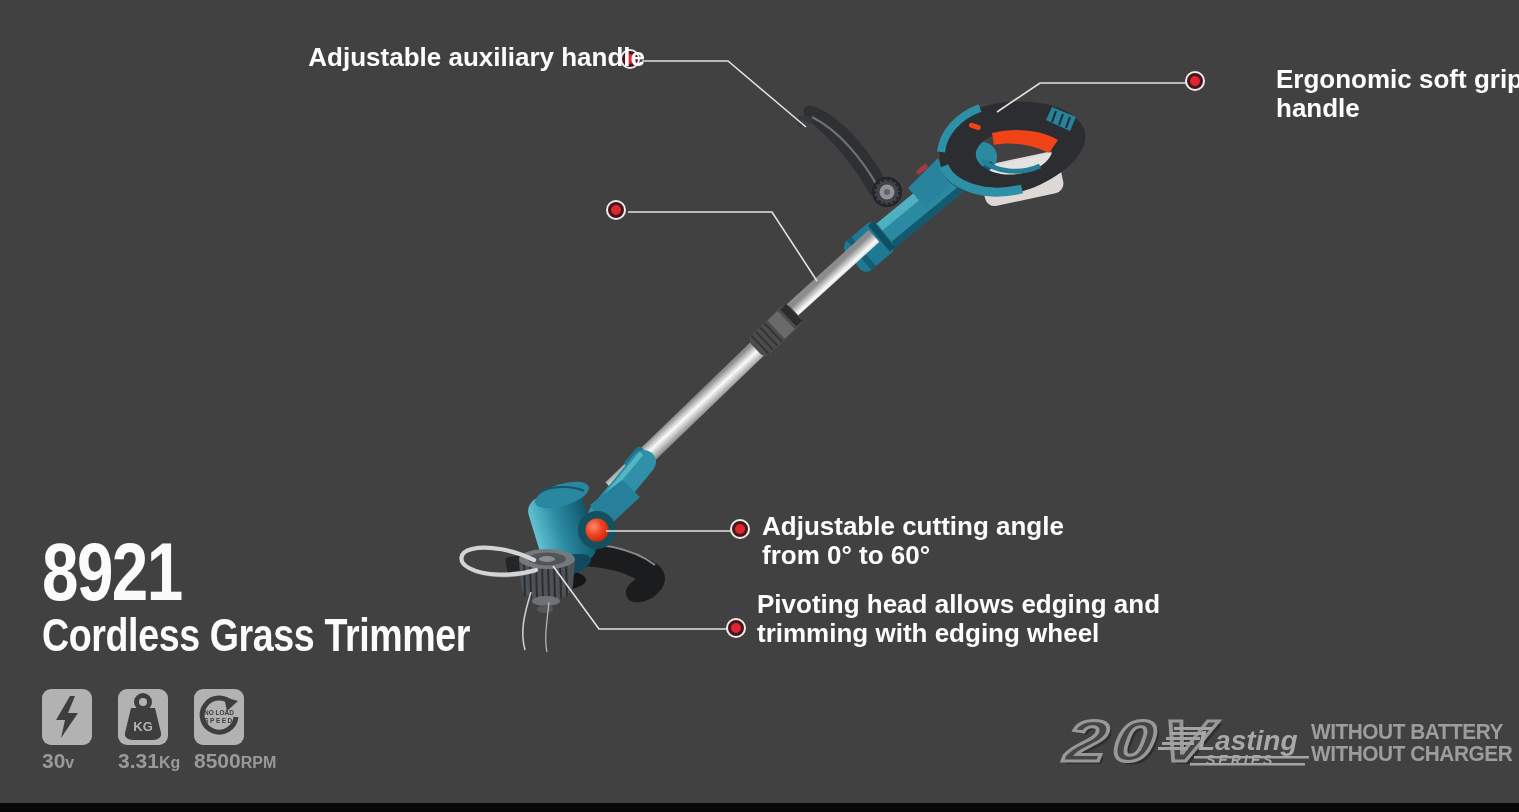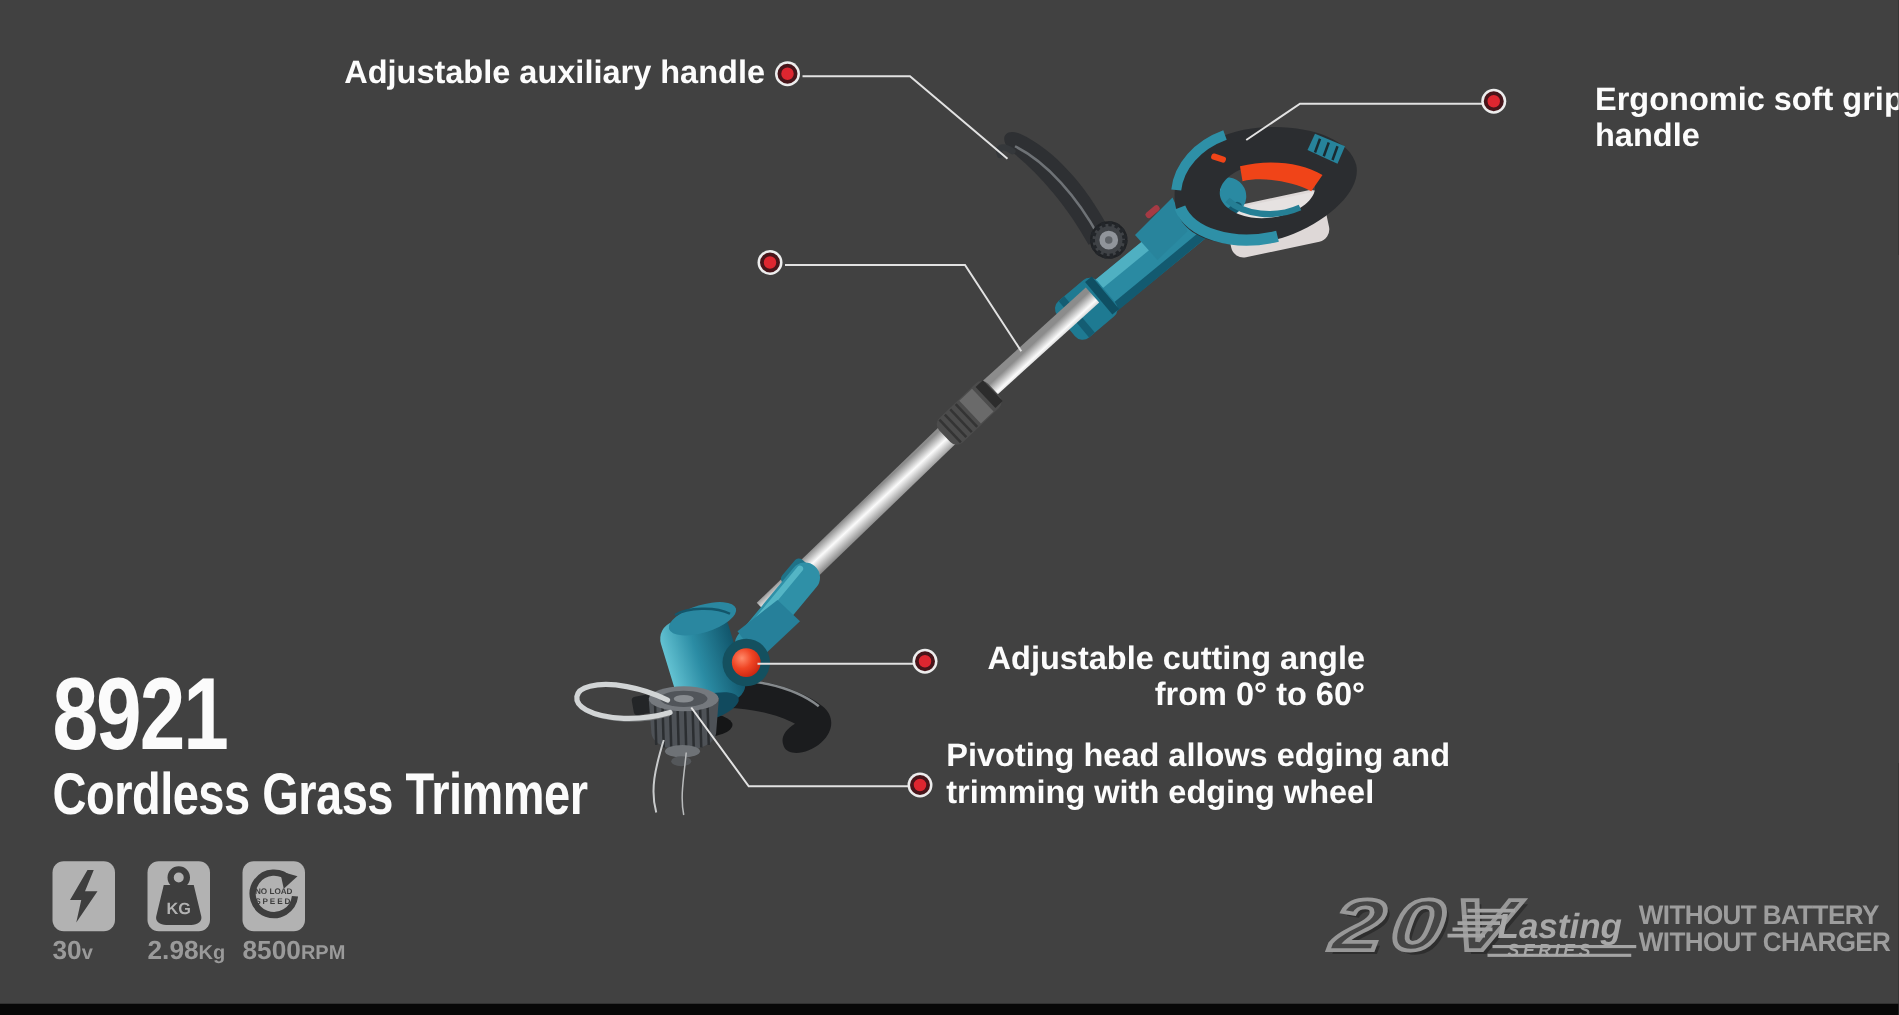--- a/index.html
+++ b/index.html
@@ -3,24 +3,24 @@
 <meta charset="utf-8">
 <style>
   html,body{margin:0;padding:0;background:#2a2a2a;}
   .stage{position:relative;width:1519px;height:812px;background:#414141;overflow:hidden;
          font-family:"Liberation Sans", sans-serif;}
   .art{position:absolute;left:0;top:0;width:1519px;height:812px;}
 
   
   .co{position:absolute;color:#fcfcfc;font-weight:bold;font-size:26px;line-height:29px;}
   .co.right{text-align:right;white-space:nowrap;}
-  .co-aux{right:907px;top:43px;}
+  .co-aux{right:874px;top:43px;}
   .co-tube{right:921px;top:195px;}
   .co-ergo{left:1276px;top:65px;width:275px;}
-  .co-cut{left:762px;top:512px;width:330px;text-align:right;}
+  .co-cut{left:762px;top:512px;width:330px;}
   .co-piv{left:757px;top:590px;width:445px;}
 
   
   .dot{position:absolute;width:10px;height:10px;border-radius:50%;
        background:#de2630;border:3px solid #47151a;box-shadow:0 0 0 2px #ededed;}
 
   
   .model{position:absolute;left:42px;top:531px;color:#fbfbfb;font-weight:bold;
          font-size:82px;line-height:82px;letter-spacing:-2px;
          transform:scaleX(0.80);transform-origin:left top;}
@@ -230,21 +230,21 @@
       <div class="spec-label"><span>30</span><span class="sfx">v</span></div>
     </div>
     <div class="spec">
       <div class="tile">
         <svg width="50" height="56" viewBox="0 0 50 56">
           <circle cx="25" cy="13" r="6.5" fill="none" stroke="#3e3e3e" stroke-width="5"></circle>
           <path d="M 13,19 L 37,19 L 43,44 C 44,48 40,51 35,51 L 15,51 C 10,51 6,48 7,44 Z" fill="#3e3e3e"></path>
           <text x="25" y="42" text-anchor="middle" font-family="Liberation Sans, sans-serif" font-size="13" font-weight="bold" fill="#b2b2b2">KG</text>
         </svg>
       </div>
-      <div class="spec-label"><span>2.98</span><span class="sfx">Kg</span></div>
+      <div class="spec-label"><span>3.31</span><span class="sfx">Kg</span></div>
     </div>
     <div class="spec">
       <div class="tile">
         <svg width="50" height="56" viewBox="0 0 50 56">
           <path d="M 38,15 A 17 17 0 1 0 42,28" fill="none" stroke="#3e3e3e" stroke-width="5"></path>
           <polygon points="30,8 44,12 33,22" fill="#3e3e3e"></polygon>
           <text x="25" y="26" text-anchor="middle" font-family="Liberation Sans, sans-serif" font-size="6.5" font-weight="bold" fill="#3e3e3e">NO LOAD</text>
           <text x="25" y="34" text-anchor="middle" font-family="Liberation Sans, sans-serif" font-size="6.5" font-weight="bold" letter-spacing="1.5" fill="#3e3e3e">SPEED</text>
         </svg>
       </div>

